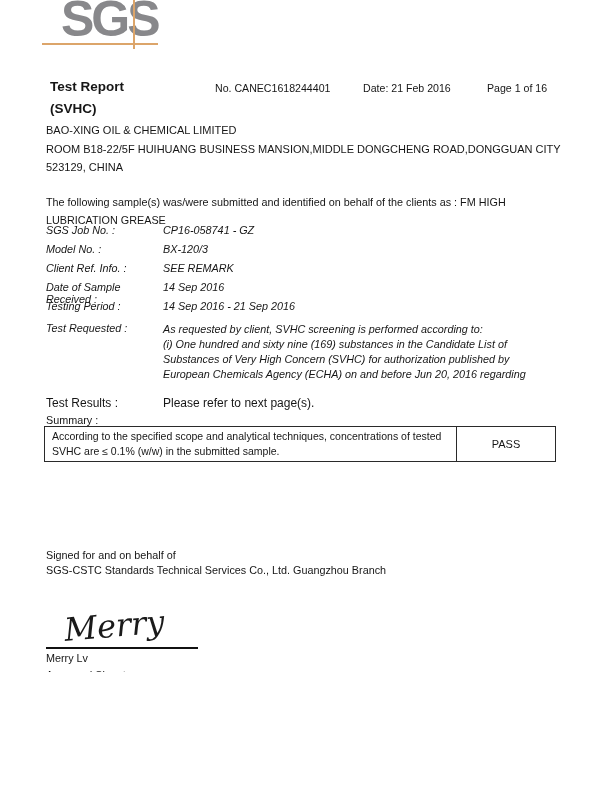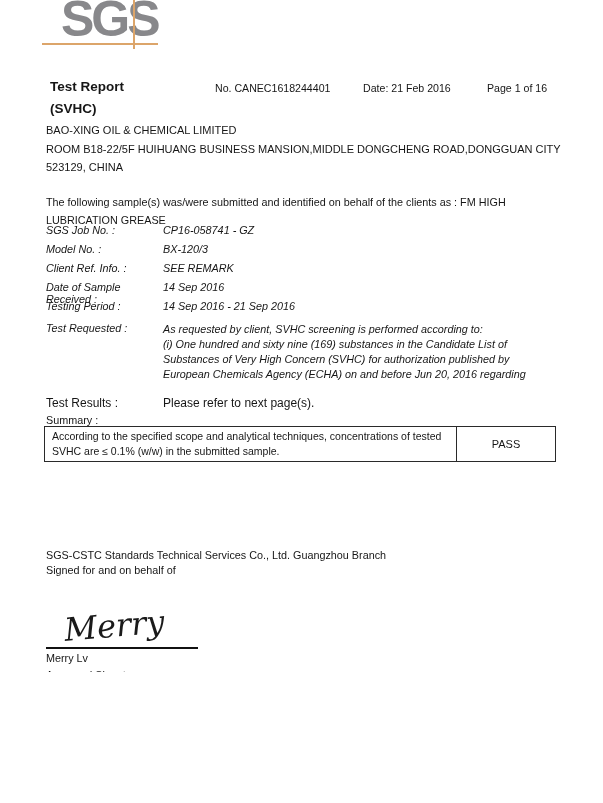--- a/index.html
+++ b/index.html
@@ -121,22 +121,22 @@
     <div class="fvalue">Please refer to next page(s).</div>
   </div>
 
   <div class="summary-label">Summary :</div>
   <div class="summary-table">
     <div class="summary-text">According to the specified scope and analytical techniques, concentrations of tested SVHC are ≤ 0.1% (w/w) in the submitted sample.</div>
     <div class="summary-pass">PASS</div>
   </div>
 
   <div class="sign-intro">
+    <div>Signed for and on behalf of</div>
     <div>SGS-CSTC Standards Technical Services Co., Ltd. Guangzhou Branch</div>
-    <div>Signed for and on behalf of</div>
   </div>
 
   <svg class="sig-svg" width="130" height="52" viewBox="0 0 130 52">
     <text x="6" y="38" font-size="32" font-family="DejaVu Serif, serif" font-style="italic" fill="#1a1a1a" transform="rotate(-5 65 26)">Merry</text>
   </svg>
   <div class="sig-line"></div>
   <div class="sig-name">Merry Lv</div>
   <div class="sig-role">Approved Signatory</div>
 
   <div class="lab-name">

